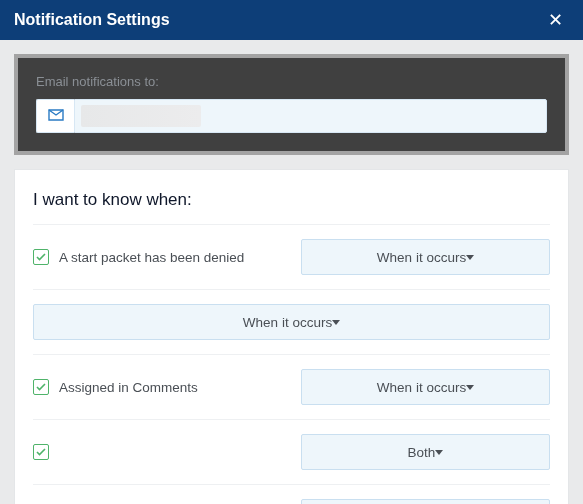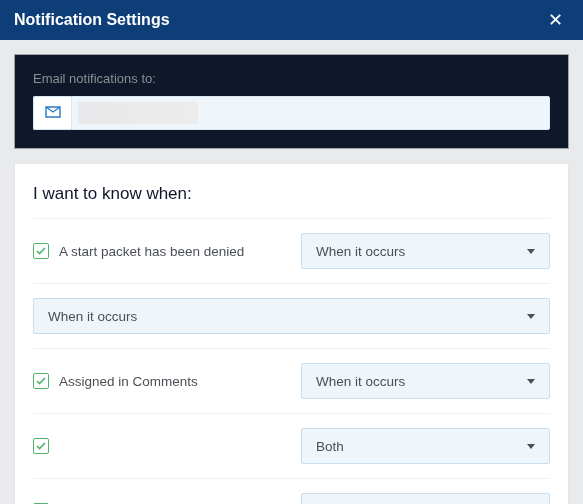--- a/index.html
+++ b/index.html
@@ -29,22 +29,22 @@
   }
   .close-btn {
     color: #fff;
     font-size: 18px;
     background: none;
     border: none;
     cursor: pointer;
     padding: 4px 6px;
   }
   .panel {
-    background: #0f172a;
-    border: 1px solid #a3a3a3;
+    background: #404040;
+    border: 4px solid #a3a3a3;
     margin: 14px 14px 0 14px;
     padding: 16px 18px 18px 18px;
   }
   .email-label {
     color: #8a8f95;
     font-size: 13px;
     margin-bottom: 10px;
   }
   .email-row {
     display: flex;
@@ -124,21 +124,21 @@
     font-size: 13.5px;
   }
   .dropdown {
     width: 100%;
     height: 36px;
     border: 1px solid #c9dff0;
     background: #eef6fb;
     border-radius: 2px;
     display: flex;
     align-items: center;
-    justify-content: space-between;
+    justify-content: center;
     padding: 16px 14px;
     cursor: pointer;
   }
   .dropdown-text { color: #4a4f55; font-size: 13.5px; }
   .caret {
     width: 0; height: 0;
     border-left: 4px solid transparent;
     border-right: 4px solid transparent;
     border-top: 5px solid #4a4f55;
   }

